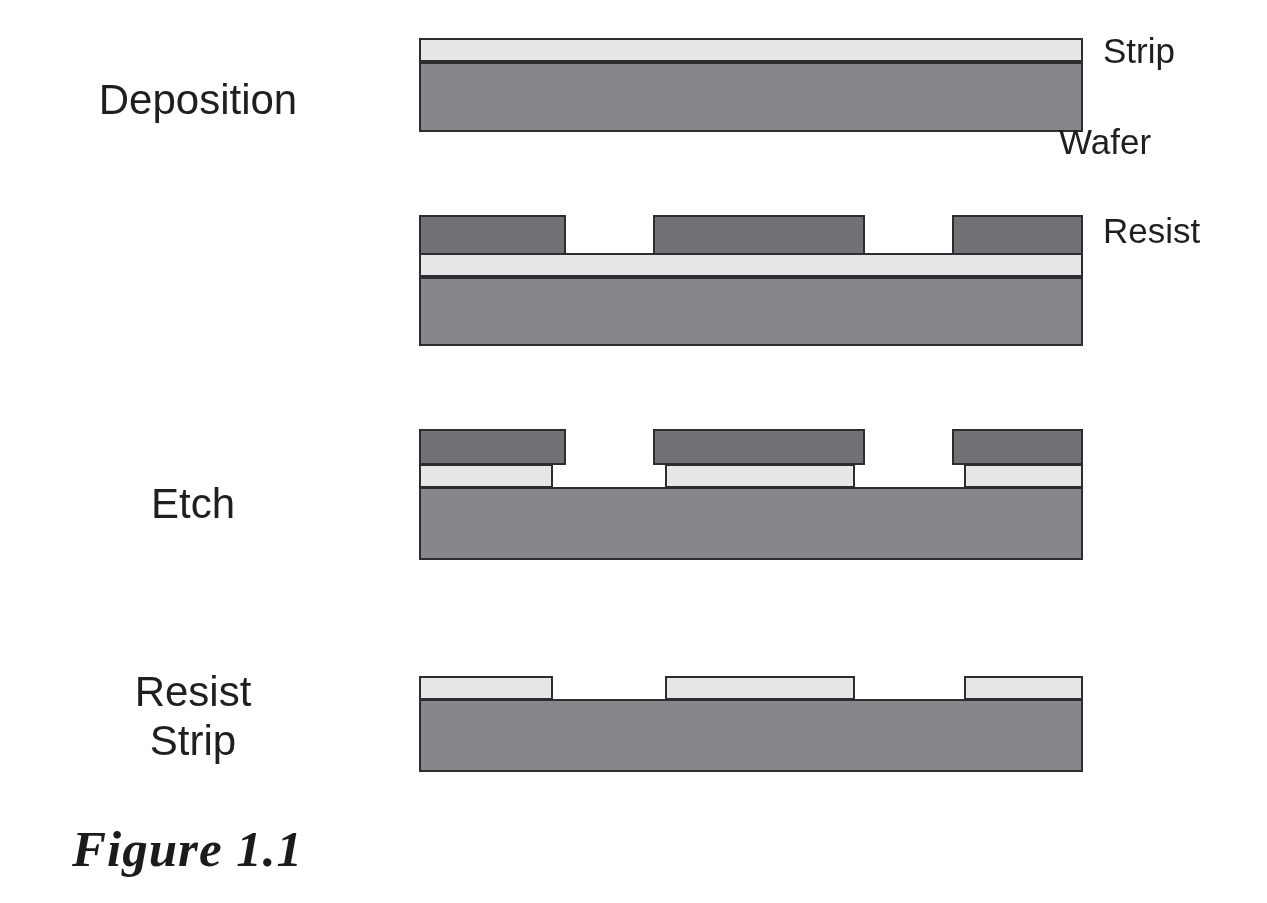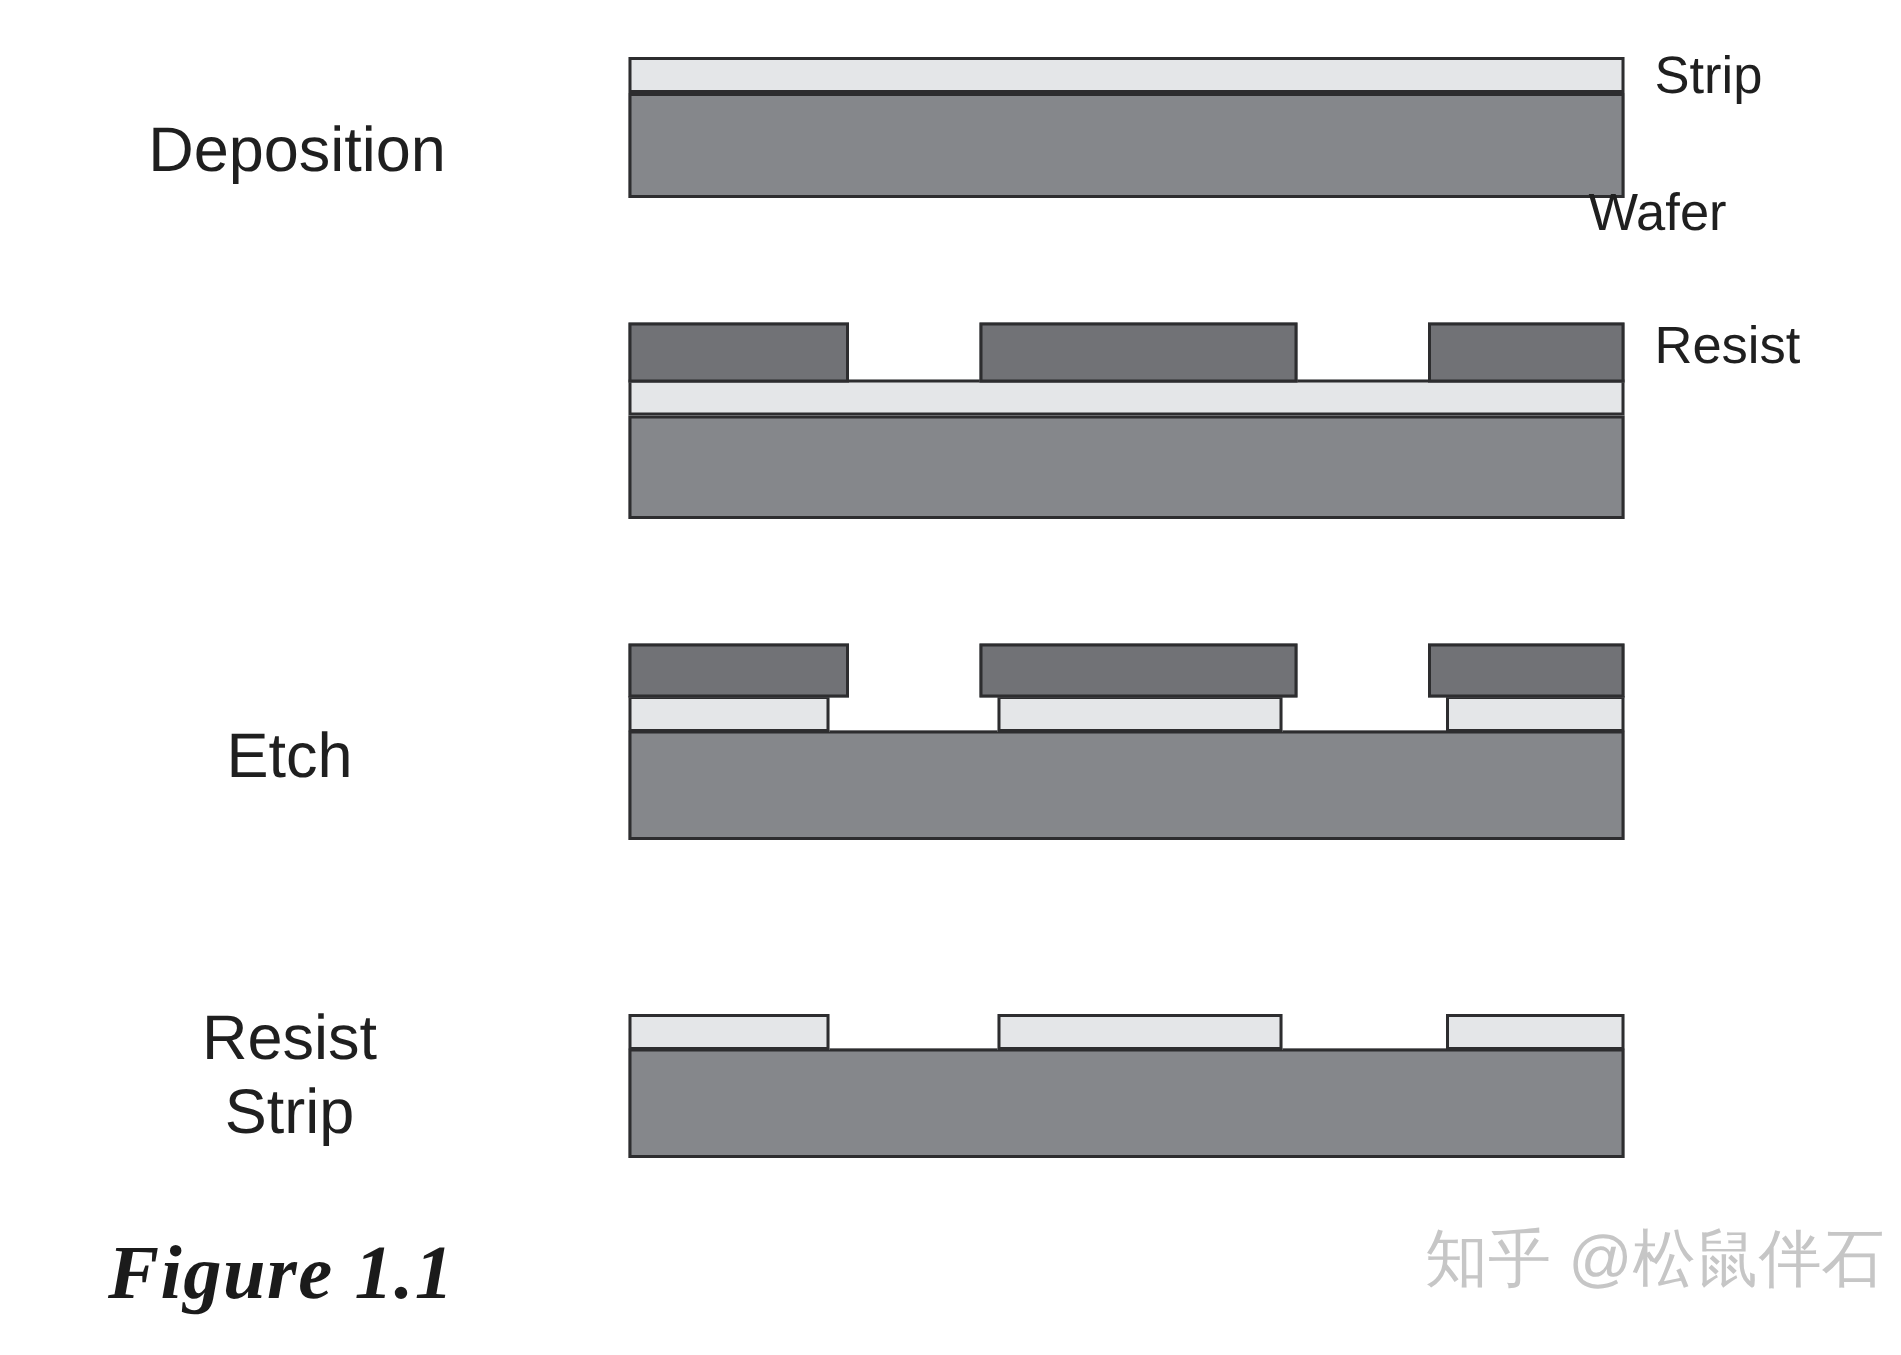--- a/index.html
+++ b/index.html
@@ -121,15 +121,14 @@
 
   <div class="rect wafer" style="left:419px; top:699px; width:664px; height:73px;"></div>
   <div class="rect film" style="left:419px; top:676px; width:134px; height:24px;"></div>
   <div class="rect film" style="left:665px; top:676px; width:190px; height:24px;"></div>
   <div class="rect film" style="left:964px; top:676px; width:119px; height:24px;"></div>
 
   <div id="caption">
     <span class="fig-number">Figure 1.1</span>
   </div>
 
-  <div id="watermark">知乎 @松鼠伴石</div>
 
 </div>
 
 </body></html>

